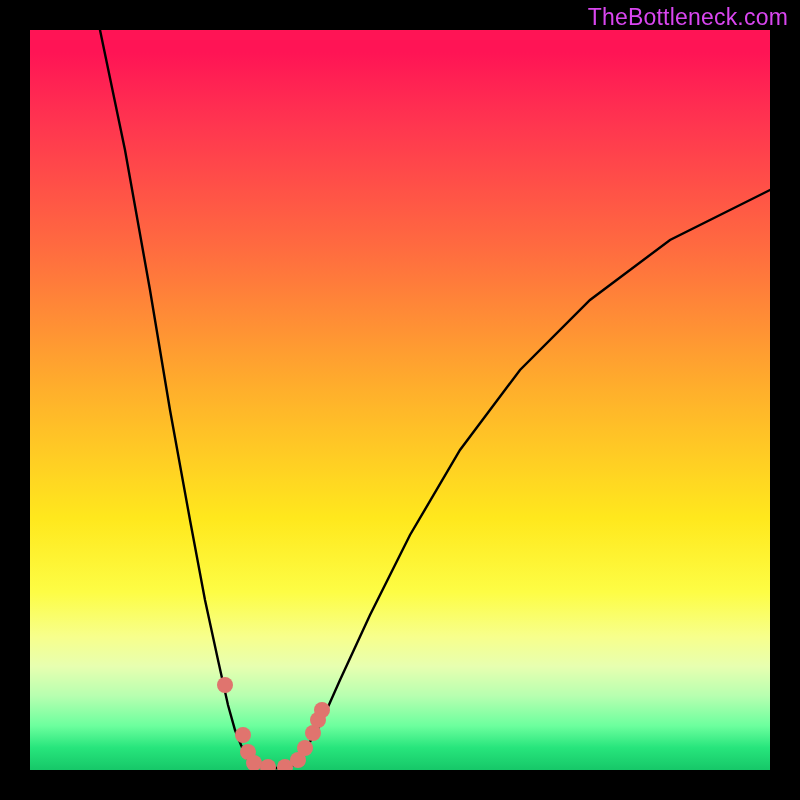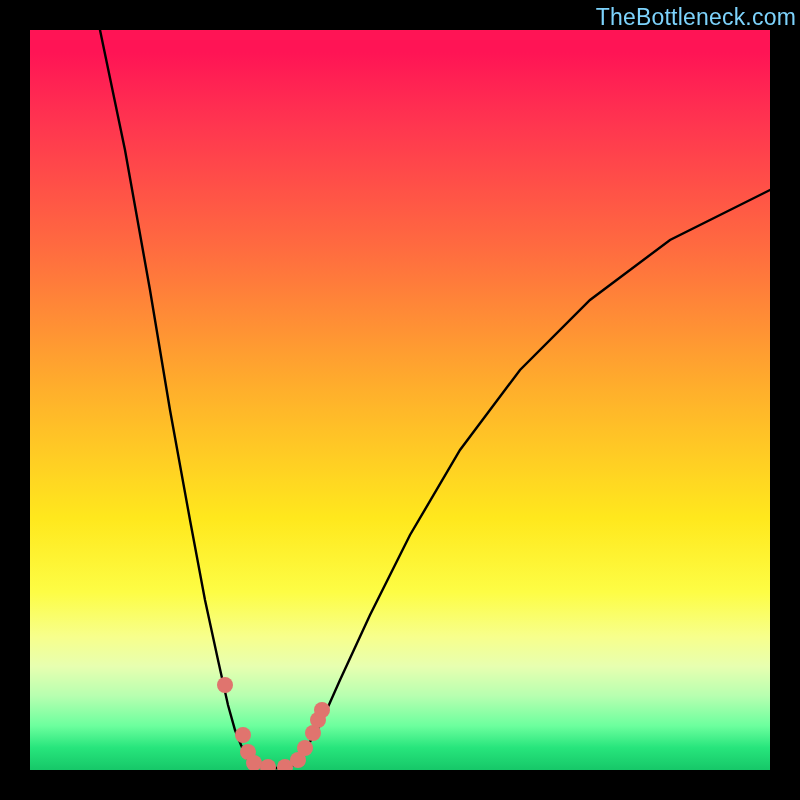--- a/index.html
+++ b/index.html
@@ -48,22 +48,22 @@
   }
   svg.curve {
     position: absolute;
     left: 0; top: 0;
     width: 740px;
     height: 740px;
   }
   .watermark {
     position: absolute;
     top: 4px;
-    right: 4px;
-    color: #7dd3fc;
+    right: 12px;
+    color: #d946ef;
     font-size: 23px;
     letter-spacing: 0.2px;
     font-weight: 400;
     user-select: none;
   }
 </style>
 </head>
 <body>
 
 <div class="frame">

